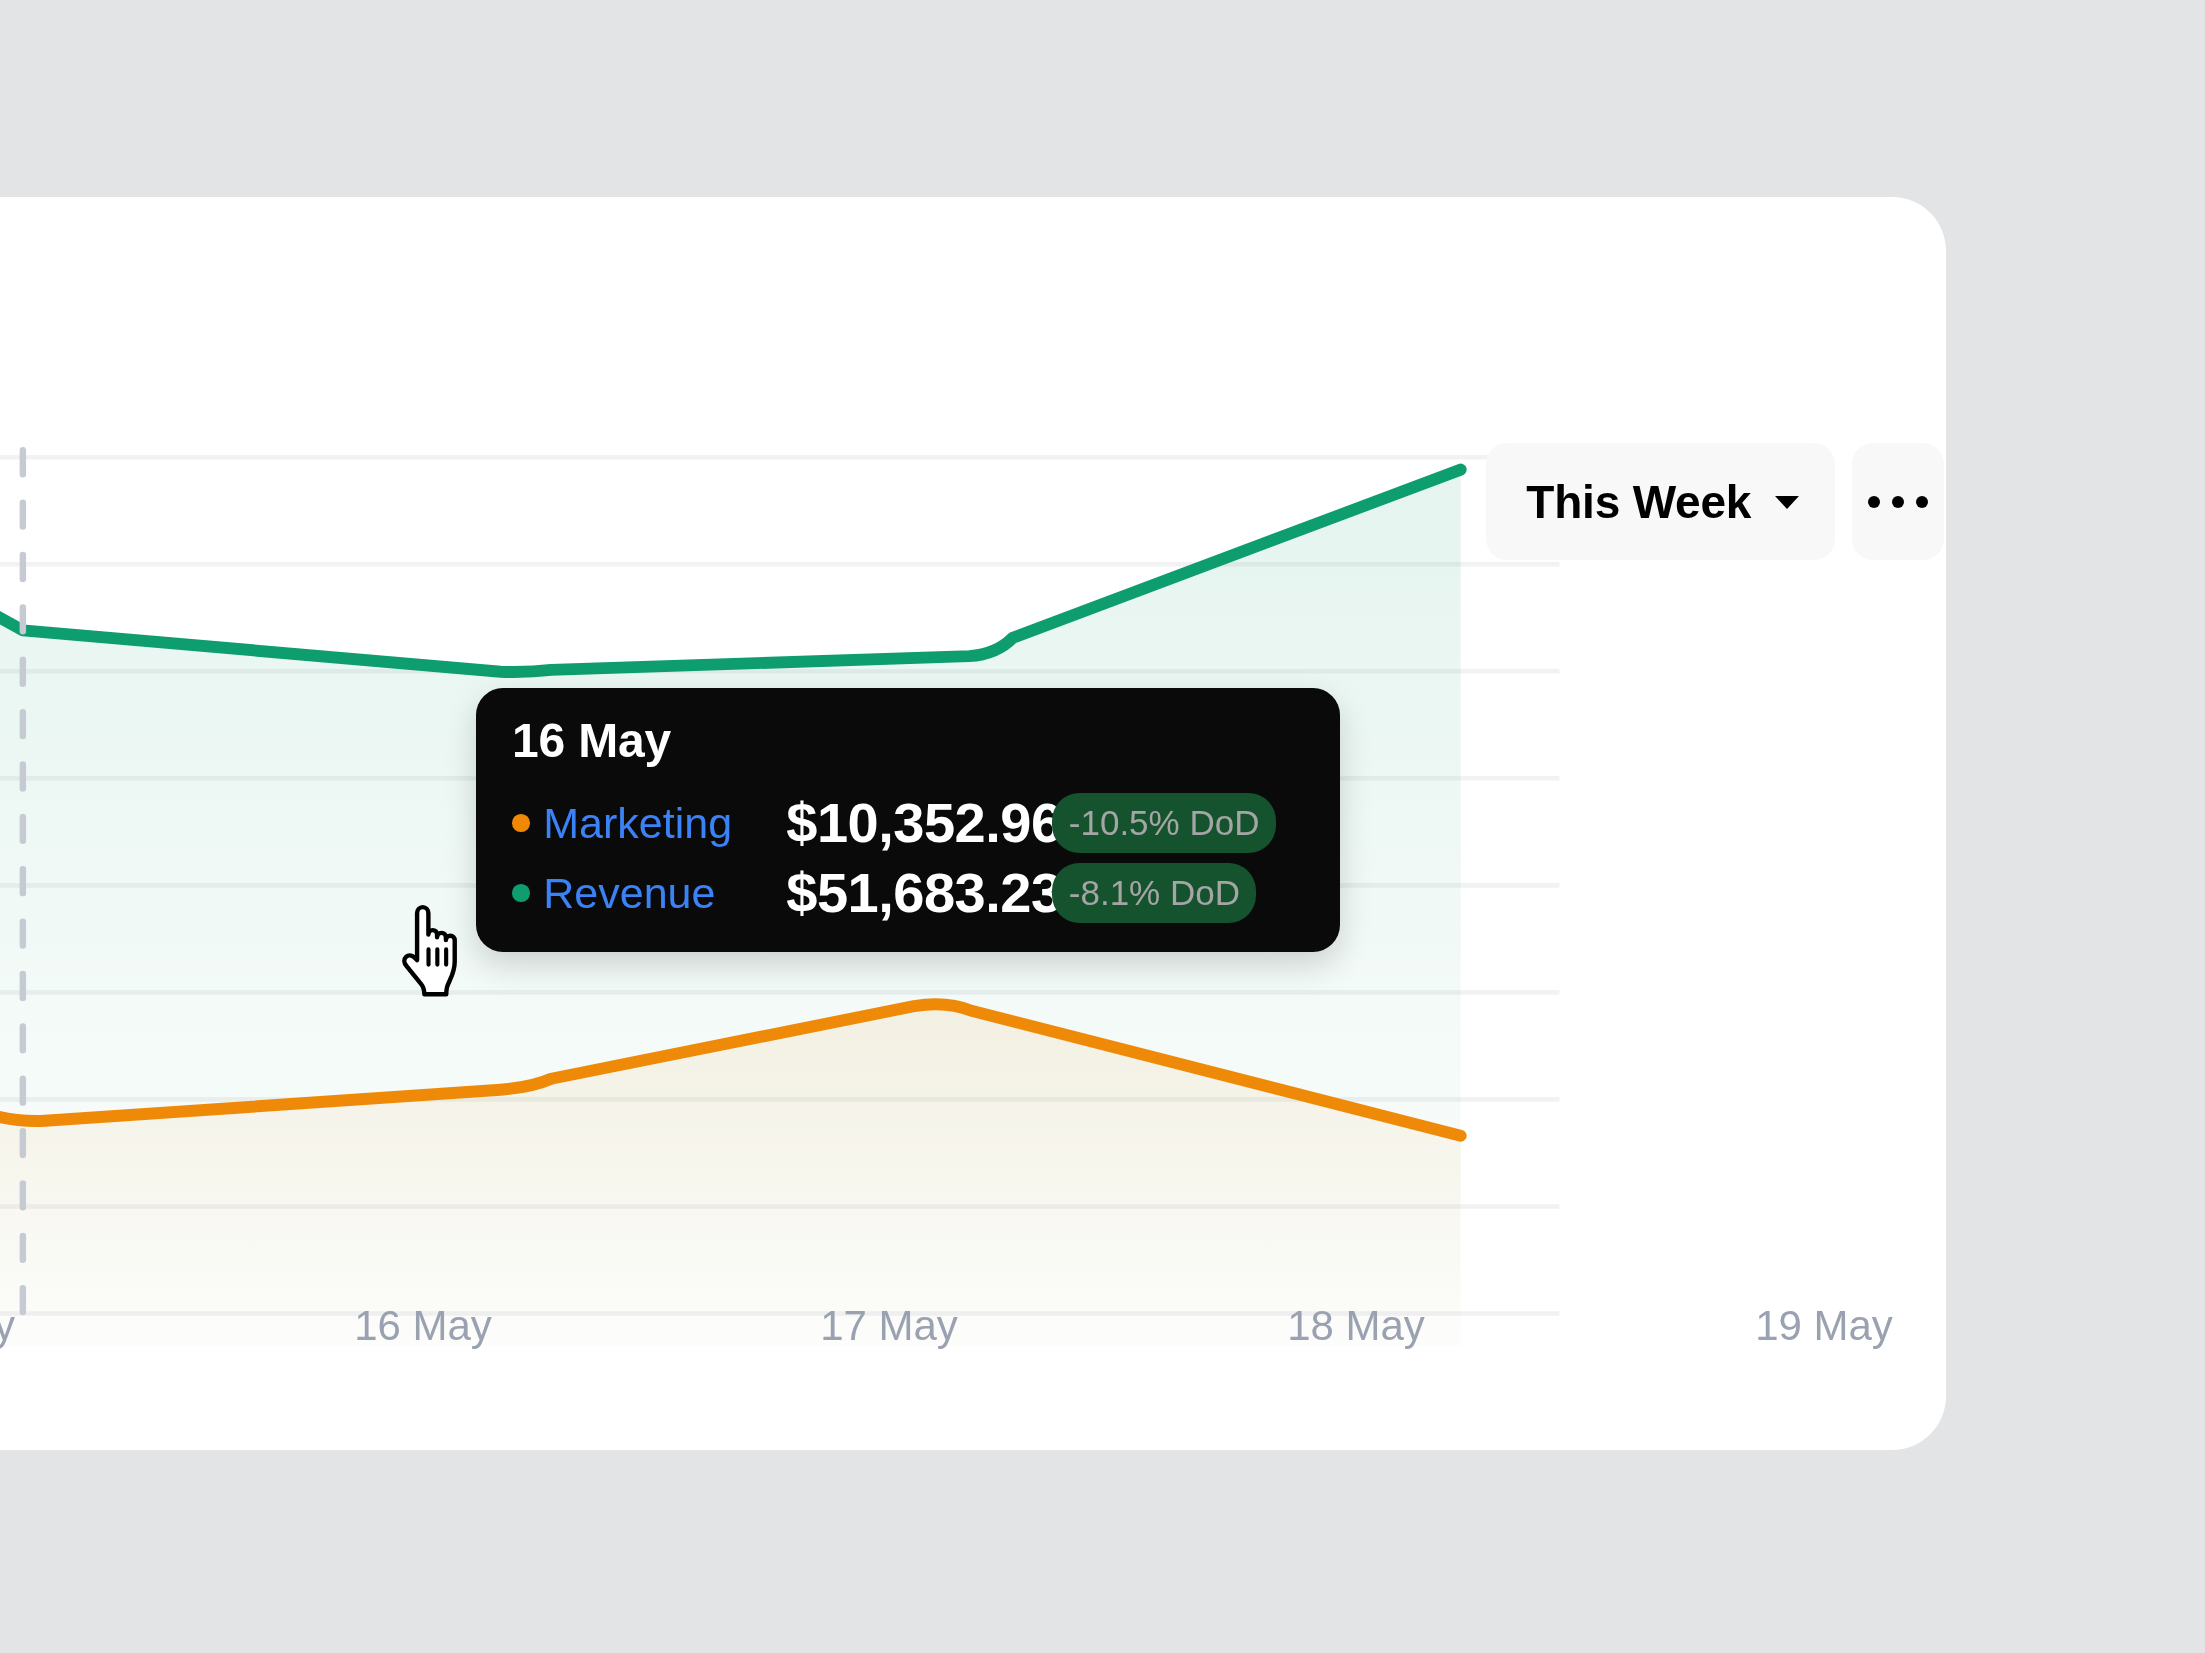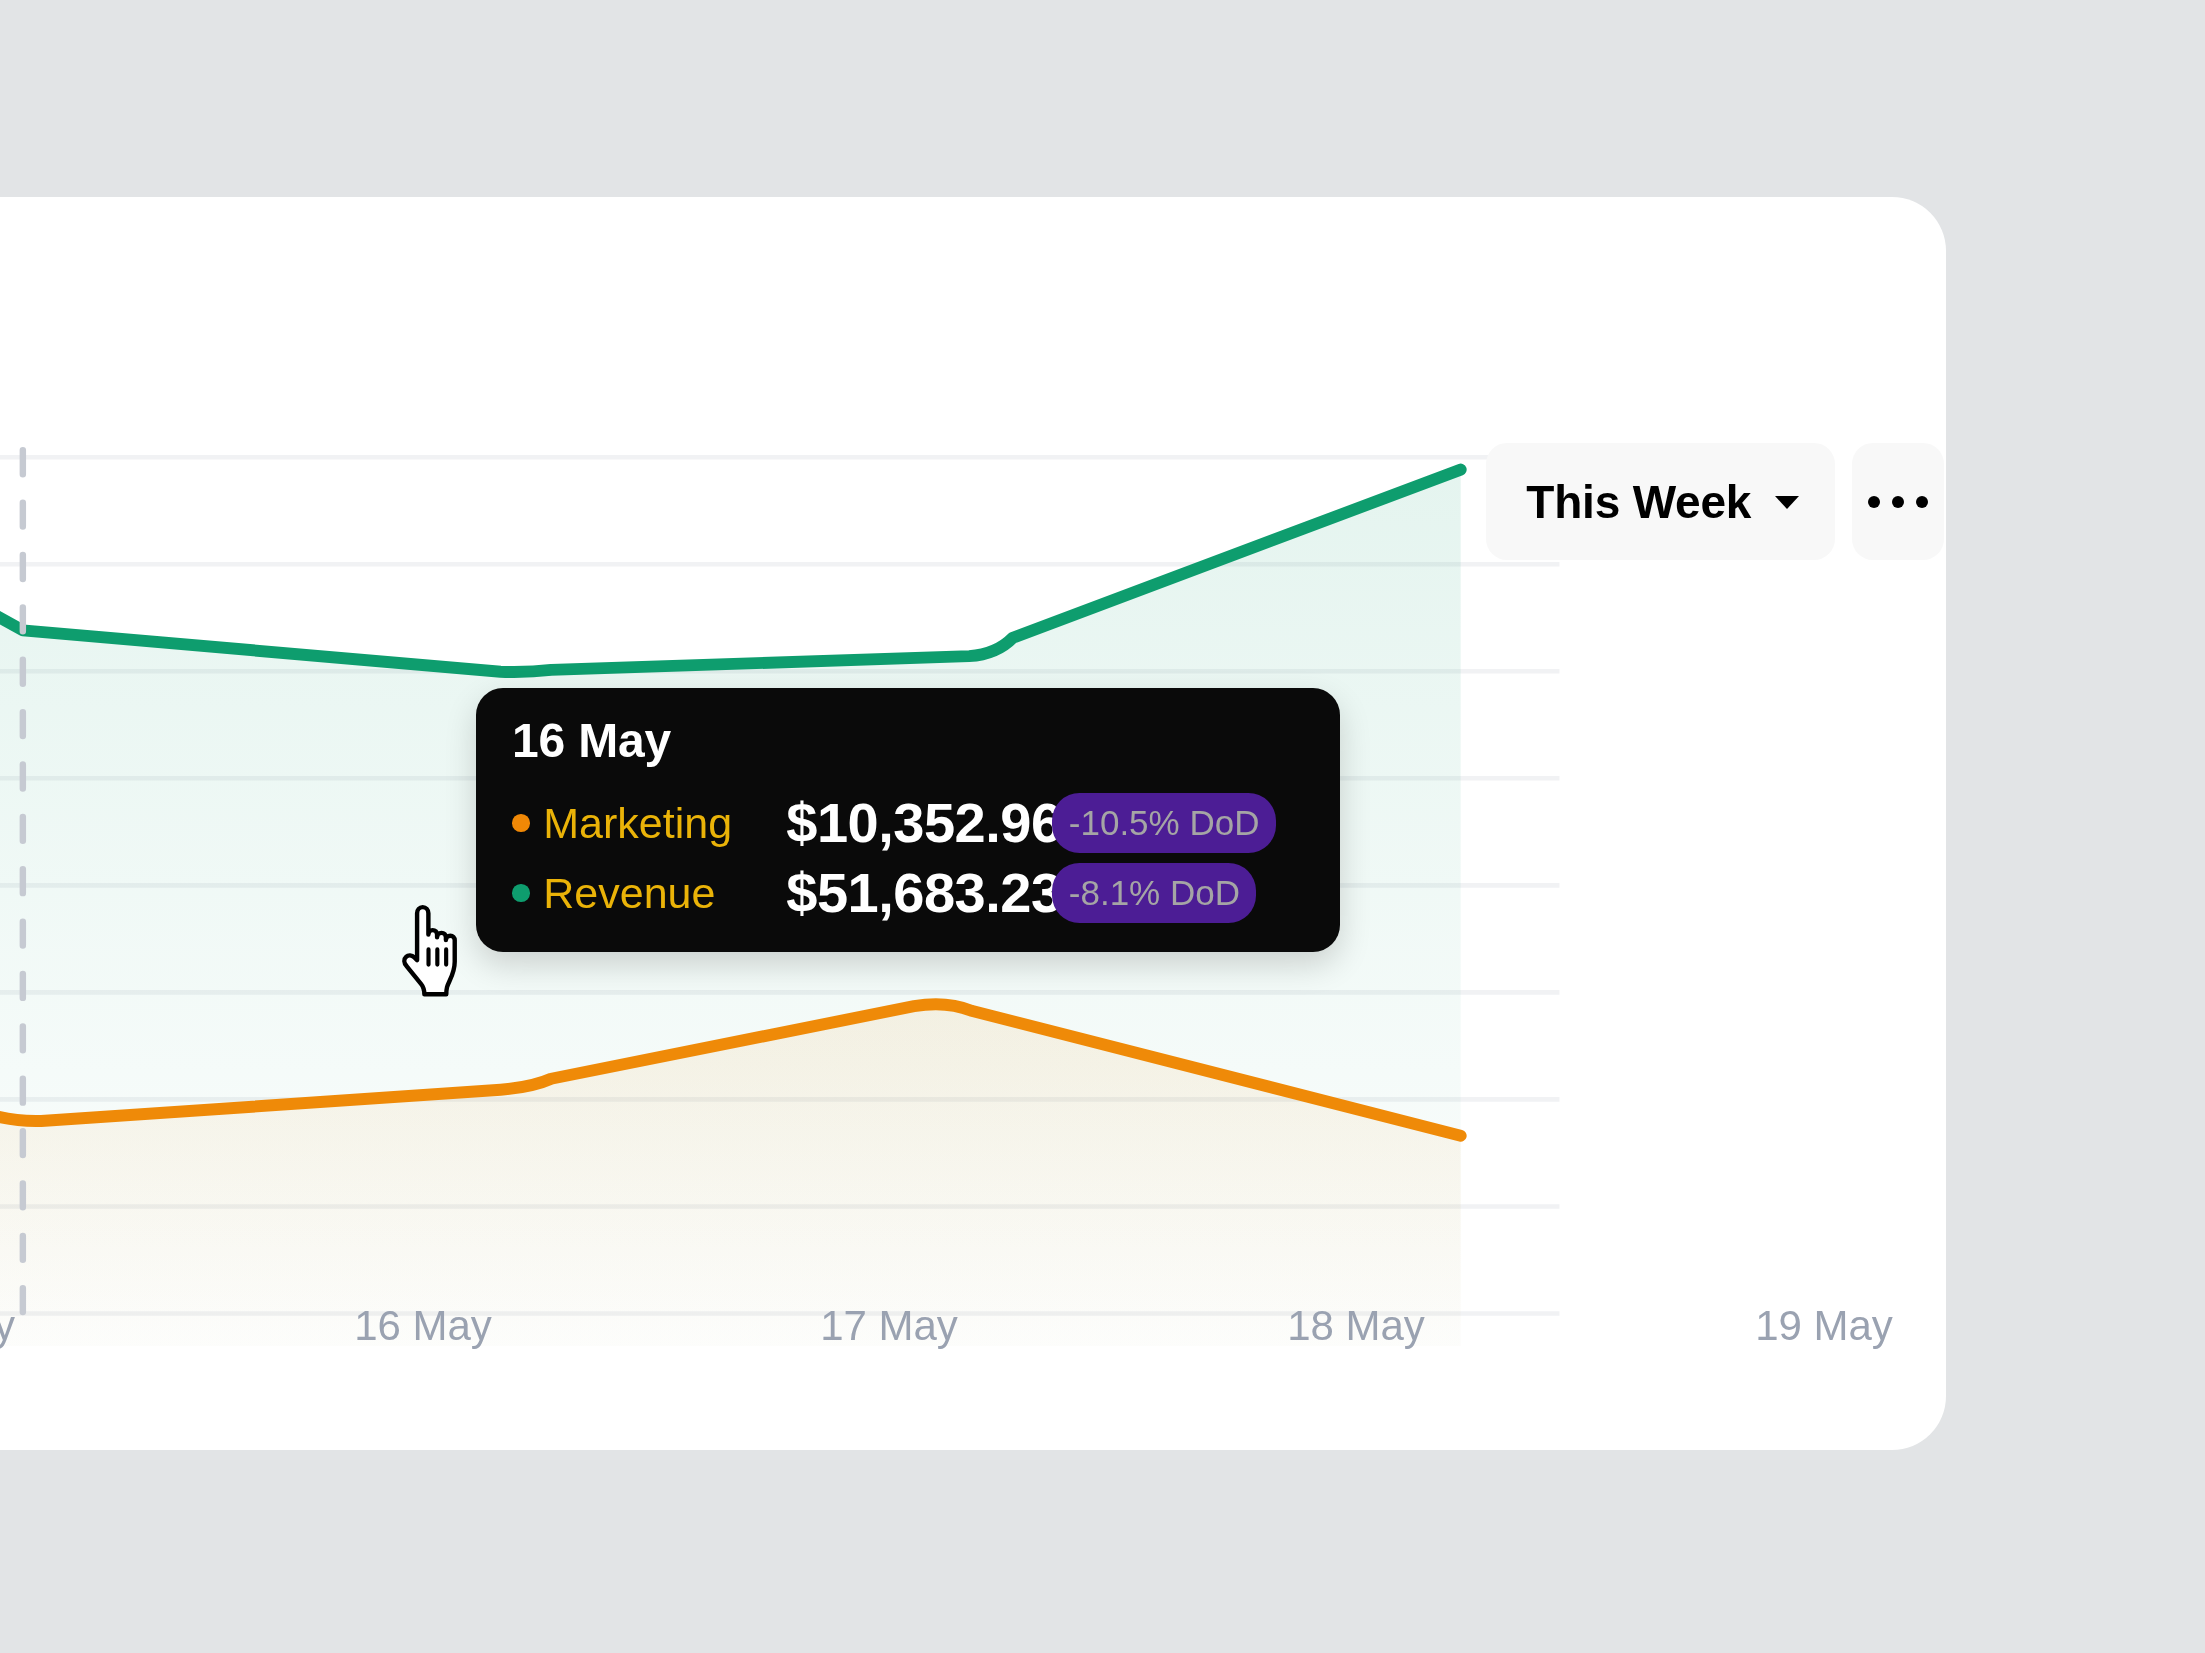--- a/index.html
+++ b/index.html
@@ -110,35 +110,35 @@
     margin-bottom: 29px;
   }
   .tt-rows { display: flex; flex-direction: column; gap: 11px; }
   .tt-row { display: flex; align-items: center; height: 59px; }
   .tt-dot { width: 17.5px; height: 17.5px; border-radius: 50%; flex: 0 0 auto; }
   .tt-name {
     width: 243px;
     margin-left: 13.8px;
     font-size: 43px;
     font-weight: 500;
-    color: #eab308;
+    color: #3b82f6;
     line-height: 1;
     white-space: nowrap;
   }
   .tt-value {
     width: 266px;
     font-size: 56px;
     font-weight: 600;
     color: #ffffff;
     letter-spacing: -0.5px;
     line-height: 1;
     white-space: nowrap;
   }
   .tt-badge {
-    background: #4c1d95;
+    background: #14532d;
     border-radius: 27.6px;
     padding: 12px 16.5px 13.8px 16.5px;
     font-size: 35px;
     font-weight: 500;
     color: #a5a5a5;
     line-height: 1;
     white-space: nowrap;
   }
 
   

